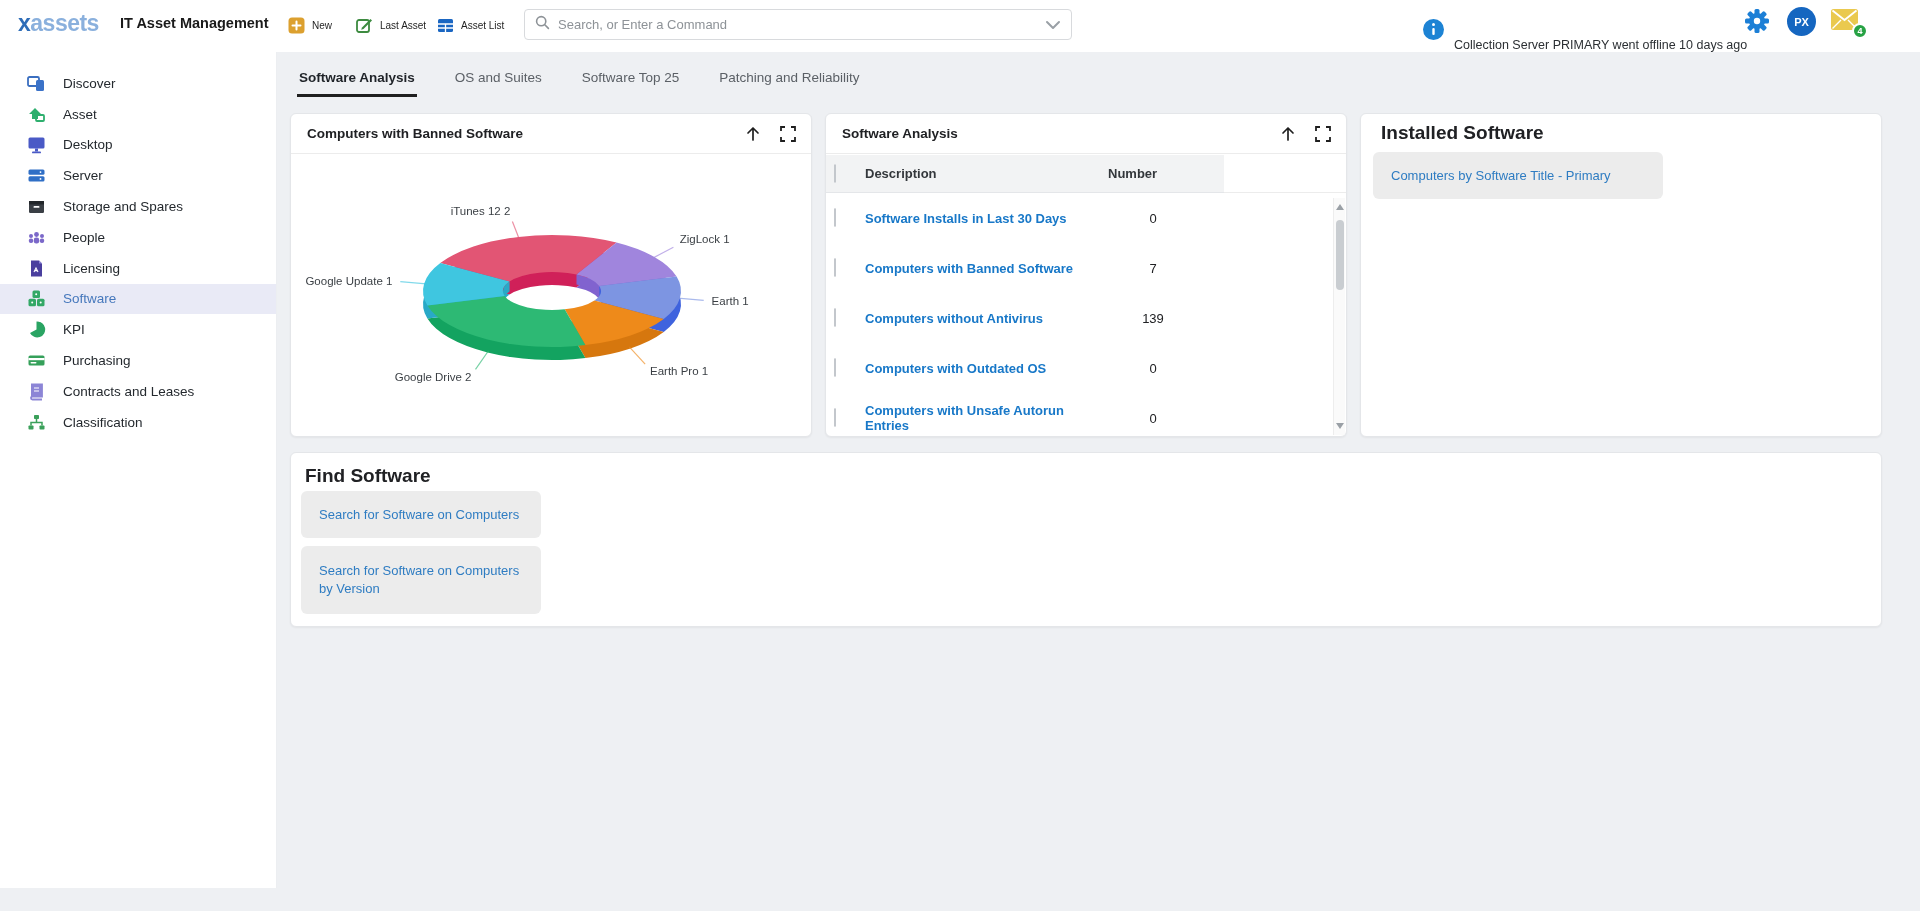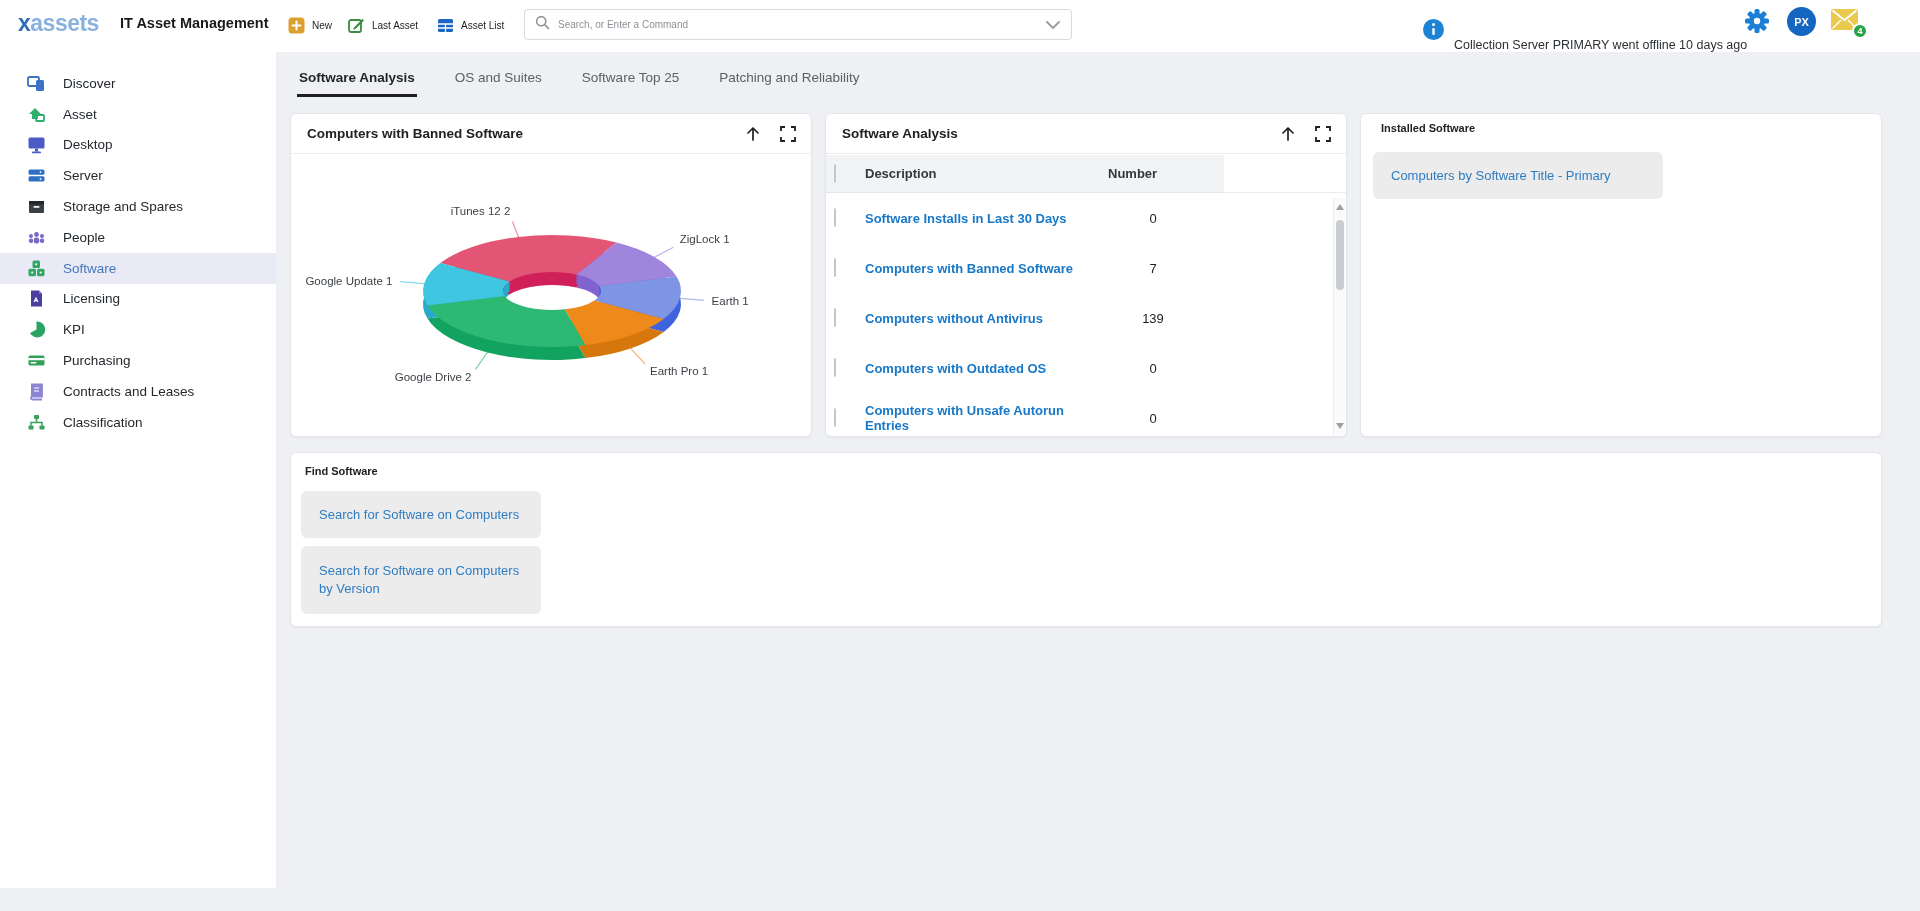--- a/index.html
+++ b/index.html
@@ -10,21 +10,21 @@
   
   .topbar { position:absolute; left:0; top:0; width:1920px; height:52px; background:#fff; z-index:5; }
   .logo { position:absolute; left:18px; top:10px; font-size:23px; font-weight:700; letter-spacing:-0.5px; }
   .logo .lx { color:#2e6db8; } .logo .lrest { color:#8ab0dd; }
   .app-title { position:absolute; left:120px; top:15px; font-size:14.5px; font-weight:700; color:#1a1a1a; }
   .tb-btn { position:absolute; top:12px; height:26px; display:flex; align-items:center; gap:7px;
     font-size:10px; color:#1f1f1f; cursor:pointer; }
   .tb-btn svg { display:block; }
   .searchbox { position:absolute; left:524px; top:9px; width:548px; height:31px; border:1px solid #d8dadd;
     border-radius:4px; background:#fff; display:flex; align-items:center; padding:0 10px; gap:8px; }
-  .searchbox input { flex:1; border:none; outline:none; font-size:10px; color:#202124;
+  .searchbox input { flex:1; border:none; outline:none; font-size:13px; color:#202124;
     font-family:"Liberation Sans", sans-serif; background:transparent; }
   .searchbox input::placeholder { color:#8d9297; }
   .notif { position:absolute; left:1423px; top:10px; display:flex; align-items:center; gap:10px; }
   .notif-text { font-size:12.5px; color:#2b2f33;margin-top:28px; }
   .gear { position:absolute; left:1744px; top:8px; width:26px; height:26px; cursor:pointer; }
   .avatar { position:absolute; left:1787px; top:7px; width:29px; height:29px; border-radius:50%;
     background:#1566c0; color:#fff; font-size:11px; font-weight:700; display:flex; align-items:center;
     justify-content:center; cursor:pointer; }
   .mailwrap { position:absolute; left:1831px; top:9px; width:34px; height:30px; cursor:pointer; }
   .badge { position:absolute; left:21px; top:14px; width:16px; height:16px; border-radius:50%;
@@ -44,21 +44,21 @@
   .strip { position:absolute; left:0; top:888px; width:277px; height:23px; background:#eef0f3; }
 
   .tabs { position:absolute; left:20px; top:10px; display:flex; gap:36px; }
   .tab { font-size:13.5px; color:#5b6066; padding:8px 2px 9px 2px; border-bottom:3px solid transparent; cursor:pointer; }
   .tab.active { color:#1f2328; font-weight:600; border-bottom-color:#1f1f1f; }
 
   .card { position:absolute; background:#fff; border:1px solid #e4e6e9; border-radius:6px;
     box-shadow:0 1px 2px rgba(0,0,0,.05); overflow:hidden; }
   .card-h { height:40px; display:flex; align-items:center; padding:0 14px 0 16px; border-bottom:1px solid #ececec; }
   .card-title { font-size:13.5px; font-weight:600; color:#202124; }
-  .plain-title { position:absolute; left:20px; top:8px; font-size:11px; font-weight:600; color:#202124; }
+  .plain-title { position:absolute; left:20px; top:8px; font-size:19px; font-weight:600; color:#202124; }
   .card-icons { margin-left:auto; display:flex; gap:17px; }
   .card-icons .cicon { width:18px; height:18px; cursor:pointer; }
 
   
   .thead { position:absolute; left:0; top:41px; width:100%; height:38px; display:flex; }
   .thead-gray { width:398px; background:#f2f3f4; display:flex; align-items:center; }
   .thead-rest { flex:1; background:#fff; border-bottom:1px solid #ececec; }
   .thead-gray { border-bottom:1px solid #e4e6e9; }
   .cb { width:12px; height:12px; border:1px solid #c3c7cc; border-radius:2px; background:#fff; cursor:pointer; }
   .col-cb { width:32px; padding-left:8px; }
@@ -93,21 +93,21 @@
 
     <div class="tb-btn" style="left:288px;">
       <span>
           <svg width="17" height="17" viewBox="0 0 17 17">
             <rect x="0.5" y="0.5" width="16" height="16" rx="3.5" fill="#dca02f"></rect>
             <path d="M8.5 4.5v8M4.5 8.5h8" stroke="#fff" stroke-width="2" stroke-linecap="round"></path>
           </svg>
         </span>
       <span>New</span>
     </div>
-    <div class="tb-btn" style="left:348px;">
+    <div class="tb-btn" style="left:356px;">
       <span>
           <svg width="17" height="17" viewBox="0 0 17 17">
             <rect x="1" y="3" width="12" height="12" rx="2" fill="none" stroke="#3d8b40" stroke-width="1.8"></rect>
             <path d="M6 10.5 14.5 2l1.5 1.5L7.5 12l-2.3.8z" fill="#3d8b40"></path>
           </svg>
         </span>
       <span>Last Asset</span>
     </div>
     <div class="tb-btn" style="left:437px;">
       <span>
@@ -220,46 +220,46 @@
               <rect x="1.8" y="10.6" width="4.4" height="4.5" rx="2"></rect>
               <circle cx="15" cy="8" r="2"></circle>
               <rect x="12.8" y="10.6" width="4.4" height="4.5" rx="2"></rect>
               <circle cx="9.5" cy="6.5" r="2.4"></circle>
               <rect x="6.8" y="9.6" width="5.4" height="6" rx="2.4"></rect>
             </g>
           </svg>
         </span>
       <span>People</span>
     </div>
+    <div class="nav-item">
+      <span class="nicon">
+          <svg width="19" height="19" viewBox="0 0 19 19">
+            <path d="M4 1.5h8l3 3v13H4z" fill="#4a3f9e"></path>
+            <path d="M12 1.5v3h3z" fill="#8c85d6"></path>
+            <path d="M7 13l2-4 2 4M7.7 11.6h2.6" stroke="#fff" stroke-width="1.1" fill="none"></path>
+          </svg>
+        </span>
+      <span>Licensing</span>
+    </div>
     <div class="nav-item active">
       <span class="nicon">
           <svg width="19" height="19" viewBox="0 0 19 19">
             <g fill="#33a866">
               <rect x="5.5" y="1.5" width="7.5" height="7.5" rx="1.5"></rect>
               <rect x="1.5" y="9.8" width="7.5" height="7.5" rx="1.5"></rect>
               <rect x="10" y="9.8" width="7.5" height="7.5" rx="1.5"></rect>
             </g>
             <g fill="#fff">
               <circle cx="9.2" cy="5.2" r="1"></circle>
               <circle cx="5.2" cy="13.5" r="1"></circle>
               <circle cx="13.7" cy="13.5" r="1"></circle>
             </g>
           </svg>
         </span>
       <span>Software</span>
-    </div>
-    <div class="nav-item">
-      <span class="nicon">
-          <svg width="19" height="19" viewBox="0 0 19 19">
-            <path d="M4 1.5h8l3 3v13H4z" fill="#4a3f9e"></path>
-            <path d="M12 1.5v3h3z" fill="#8c85d6"></path>
-            <path d="M7 13l2-4 2 4M7.7 11.6h2.6" stroke="#fff" stroke-width="1.1" fill="none"></path>
-          </svg>
-        </span>
-      <span>Licensing</span>
     </div>
     <div class="nav-item">
       <span class="nicon">
           <svg width="19" height="19" viewBox="0 0 19 19">
             <path d="M9.5 9.5V1.5A8 8 0 1 1 3 13z" fill="#2aa463"></path>
             <path d="M11.5 7.5V1.8a8 8 0 0 1 5.7 5.7z" fill="#2aa463"></path>
           </svg>
         </span>
       <span>KPI</span>
     </div>

